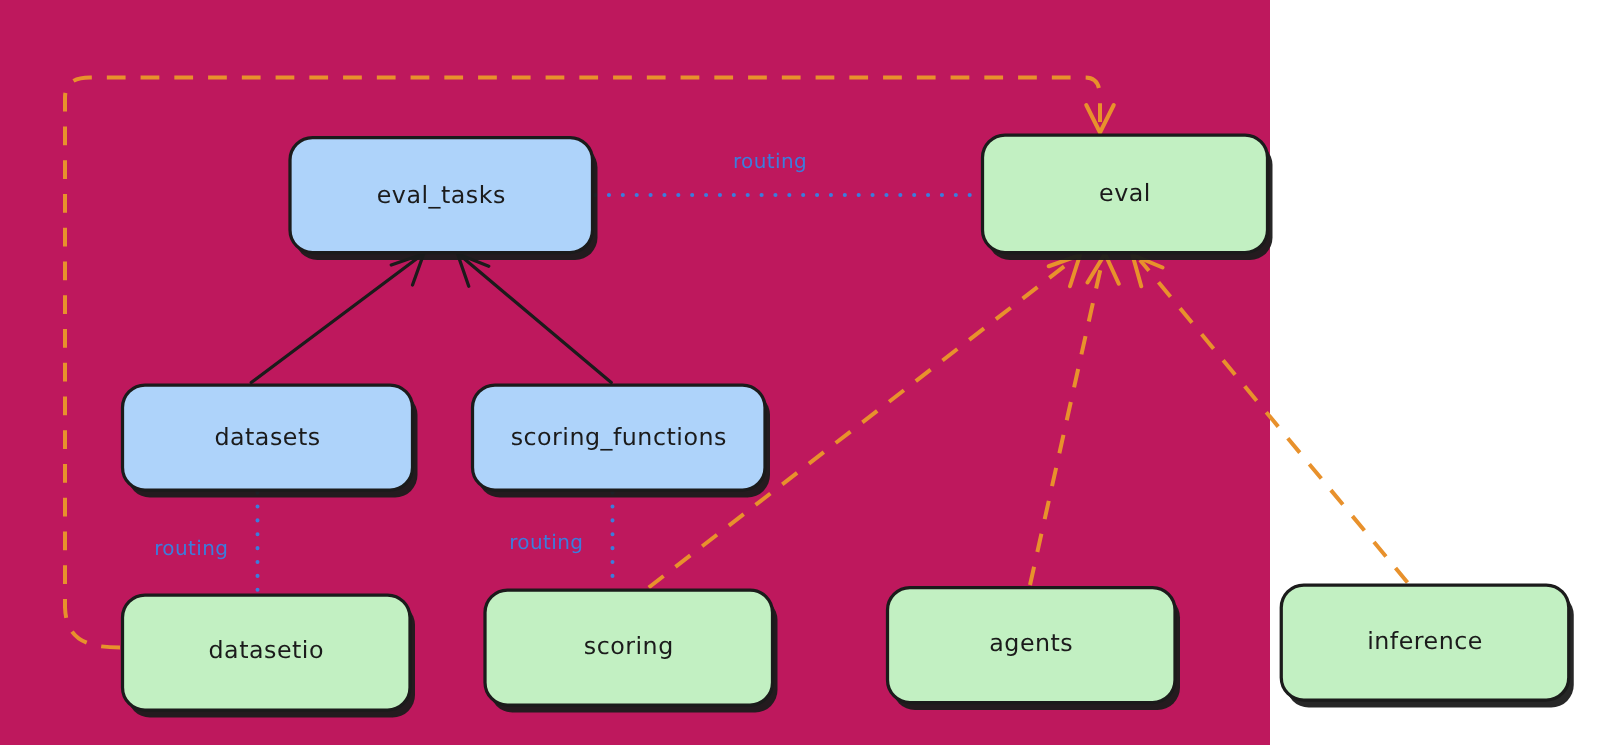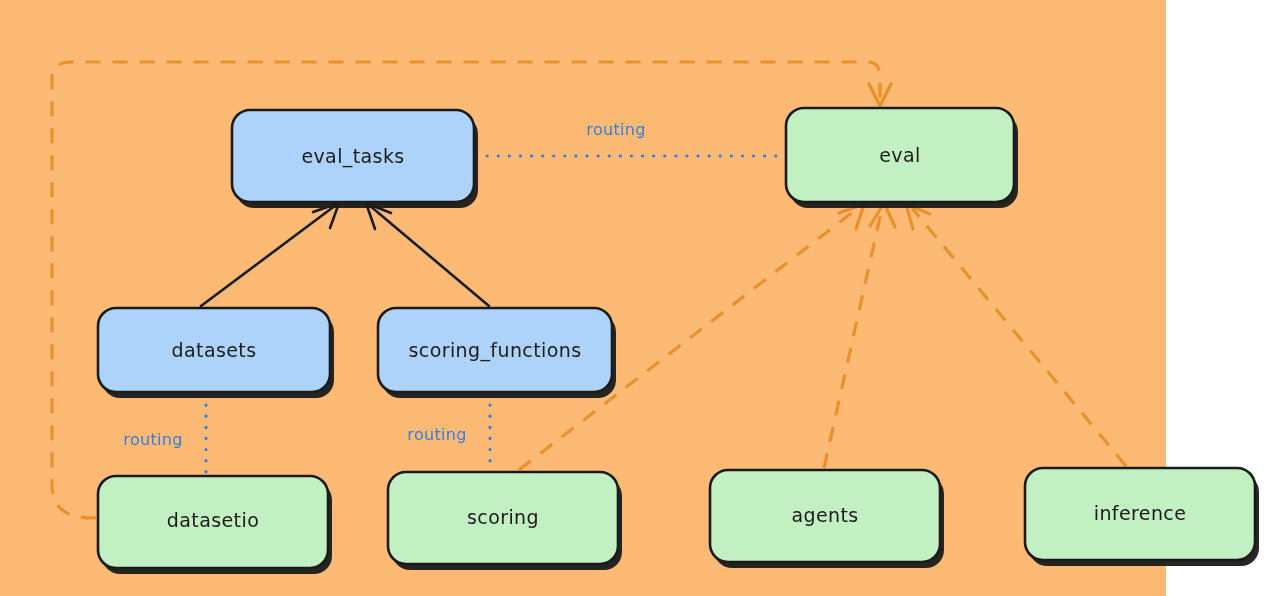--- a/index.html
+++ b/index.html
@@ -9,23 +9,23 @@
     background: #ffffff;
   }
   body {
     width: 1280px;
     height: 596px;
     font-family: "DejaVu Sans", sans-serif;
     overflow: hidden;
   }
   #diagram-root {
     position: relative;
-    width: 1166px;
+    width: 1016px;
     height: 596px;
-    background: #fdba74;
+    background: #be185d;
   }
   svg.diagram-canvas {
     display: block;
     width: 1280px;
     height: 596px;
   }
   .node-shape {
     stroke: #1b1b1b;
     stroke-width: 2.6;
     stroke-linejoin: round;

